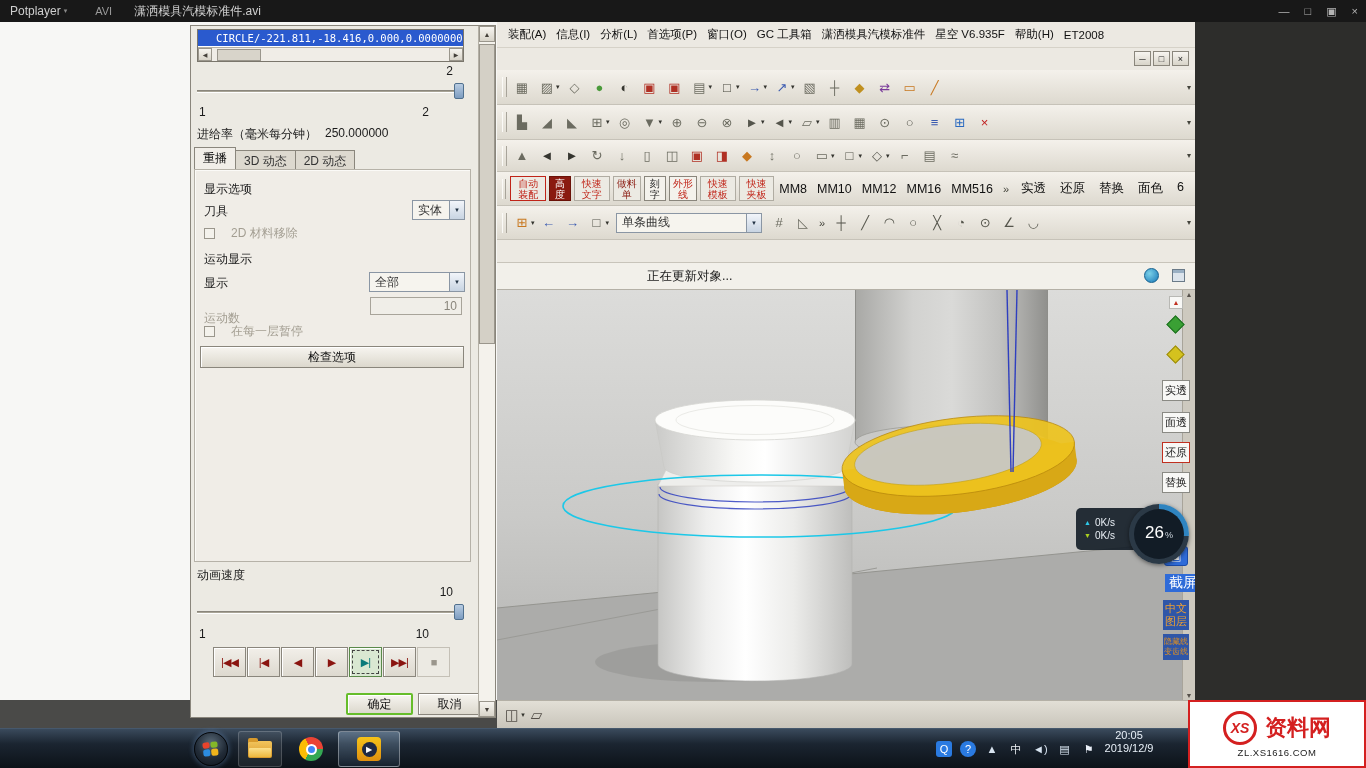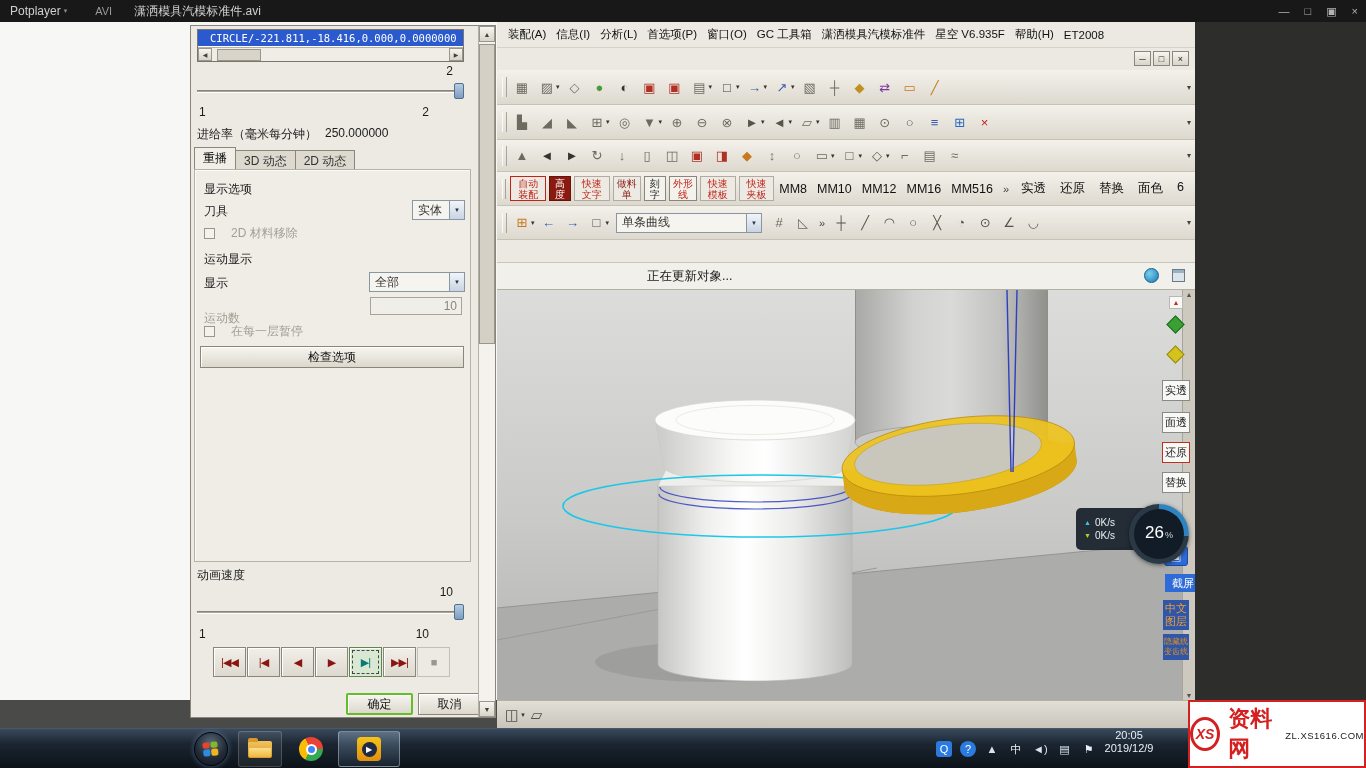--- a/index.html
+++ b/index.html
@@ -70,38 +70,38 @@
 
 
 .side-col{position:absolute;left:664px;top:0;width:30px;height:706px;z-index:6}
 .sc{position:absolute;display:flex;align-items:center;justify-content:center}
 .sc-marker{left:8px;top:274px;width:14px;height:13px;background:#f8f8f6;border:1px solid #b8b8b4;color:#c03020;font-size:7px}
 .sc-gd{left:8px;top:296px;width:13px;height:13px;background:#3aa034;border:1px solid #1e7020;transform:rotate(45deg)}
 .sc-yd{left:8px;top:326px;width:13px;height:13px;background:#d4c21e;border:1px solid #9a8a10;transform:rotate(45deg)}
 .sc-btn{left:1px;width:28px;height:21px;background:#f8f8f6;border:1px solid #8a8a84;font-size:11px;color:#222}
 .sc-b1{top:358px}.sc-b2{top:390px}.sc-b3{top:420px;border:1px solid #c03020}.sc-b4{top:450px}
 .sc-shoticon{left:3px;top:524px;width:24px;height:20px;background:#2f6bd8;border:1px solid #1a4aa8;border-radius:3px;color:#fff;font-size:11px}
-.sc-shot{left:4px;top:552px;width:36px;height:18px;background:#2f6bd8;color:#fff;font-size:11px}
+.sc-shot{left:4px;top:552px;width:36px;height:18px;background:#2f6bd8;color:#fff;font-size:14px}
 .sc-layer{left:2px;top:578px;width:26px;height:30px;background:#2f56a8;color:#f0a030;font-size:11px;line-height:1.15;white-space:pre-line;text-align:center}
 .sc-hid{left:2px;top:612px;width:26px;height:26px;background:#2f56a8;color:#e09020;font-size:8px;line-height:1.2;white-space:pre-line;text-align:center}
 
 
 .nx-bottombar{position:absolute;left:0;top:678px;width:698px;height:28px;background:linear-gradient(#e2dfd6,#c9c5bb);border-top:1px solid #b4b0a6;display:flex;align-items:center;padding:0 8px}
 .vb-item{display:flex;align-items:center;margin-right:6px}
 .vb-glyph{font-size:15px;color:#55504a}
 .vb-dd{font-size:7px;color:#33332d;margin-left:2px}
 
 
 .dialog{position:absolute;left:190px;top:25px;width:306px;height:693px;background:#eceae3;border:1px solid #8a867c;z-index:20;font-size:12px;color:#1a1a1a}
 .dlg-scroll{position:absolute;right:0;top:0;width:17px;height:691px;background:#f4f2ec;border-left:1px solid #b4b0a6}
 .scr-btn{position:absolute;left:0;width:16px;height:16px;background:linear-gradient(#f7f5f0,#d8d4c9);border:1px solid #9a968c;display:flex;align-items:center;justify-content:center;font-size:7px;color:#44403a}
 .scr-up{top:0}.scr-dn{bottom:0}
 .dlg-thumb{position:absolute;left:0;top:18px;width:16px;height:300px;background:#d4d0c6;border:1px solid #9a968c}
 .dlg-list{position:absolute;left:6px;top:3px;width:267px;height:33px;background:#fff;border:1px solid #7a766c}
-.list-row-sel{height:16px;background:#2a5ace;color:#fff;font-family:"DejaVu Sans Mono",monospace;font-size:10.5px;line-height:16px;padding:0 12px;white-space:nowrap;overflow:hidden}
+.list-row-sel{height:16px;background:#2a5ace;color:#fff;font-family:"DejaVu Sans Mono",monospace;font-size:10.5px;line-height:16px;padding:0 18px;white-space:nowrap;overflow:hidden}
 .list-hscroll{position:absolute;left:0;bottom:0;width:100%;height:14px;background:#f0ede7;border-top:1px solid #b4b0a6;display:flex;align-items:center}
 .hs-btn{width:14px;height:13px;background:linear-gradient(#f7f5f0,#d8d4c9);border:1px solid #9a968c;font-size:6px;color:#44403a;display:flex;align-items:center;justify-content:center}
 .hs-right{margin-left:auto}
 .hs-thumb{width:44px;height:12px;background:#d8d4ca;border:1px solid #9a968c;margin-left:5px}
 .val-top{position:absolute;top:38px;right:42px;font-size:12px}
 .slider{position:absolute;height:18px}
 .slider .track{position:absolute;left:0;right:0;top:8px;height:3px;background:#a8a496;border-top:1px solid #8a867c;border-bottom:1px solid #fff}
 .slider .thumb{position:absolute;top:1px;width:10px;height:16px;background:linear-gradient(#b8cce2,#7c9cc0);border:1px solid #50708e;border-radius:2px;right:0}
 .sl1{left:6px;top:56px;width:267px}
 .sl2{left:6px;top:577px;width:267px}
@@ -161,21 +161,21 @@
 .chrome-dot{width:7px;height:7px;border-radius:50%;background:#4285f4}
 .pot-ico{width:24px;height:24px;border-radius:4px;background:linear-gradient(#f6c318,#e09010);display:flex;align-items:center;justify-content:center}
 .pot-core{width:15px;height:15px;border-radius:50%;background:#202a44;color:#fff;font-size:8px;display:flex;align-items:center;justify-content:center}
 .tray{position:absolute;left:936px;top:0;height:40px;display:flex;align-items:center;gap:8px}
 .tray-icon{display:flex;align-items:center;justify-content:center}
 .tray-glyph{min-width:16px;height:16px;display:flex;align-items:center;justify-content:center;font-size:11px;border-radius:3px;padding:0 1px}
 .tray-glyph.round{border-radius:50%}
 .clock{position:absolute;left:1098px;top:0;width:62px;height:40px;display:flex;flex-direction:column;align-items:center;justify-content:flex-start;color:#e8f0f8;font-size:11px;line-height:13px}
 
 
-.watermark{position:absolute;left:1188px;top:700px;width:178px;height:68px;background:#fff;border:2px solid #d42020;z-index:60;display:flex;align-items:center;justify-content:center}
+.watermark{position:absolute;left:1188px;top:700px;width:178px;height:68px;background:#fff;border:2px solid #d42020;z-index:60;display:flex;flex-direction:column;align-items:center;justify-content:center}
 .wm-row{display:flex;align-items:center;gap:8px}
 .wm-logo{width:34px;height:34px;border-radius:50%;border:3px solid #d42020;color:#d42020;font-style:italic;font-weight:bold;font-size:14px;display:flex;align-items:center;justify-content:center}
 .wm-name{color:#d42020;font-size:22px;font-weight:bold}
 .wm-url{color:#222;font-size:9.5px;letter-spacing:.5px;margin-top:2px}
 </style>
 </head>
 <body>
 
 <div class="pp-titlebar">
   <span class="pp-app">Potplayer</span>

